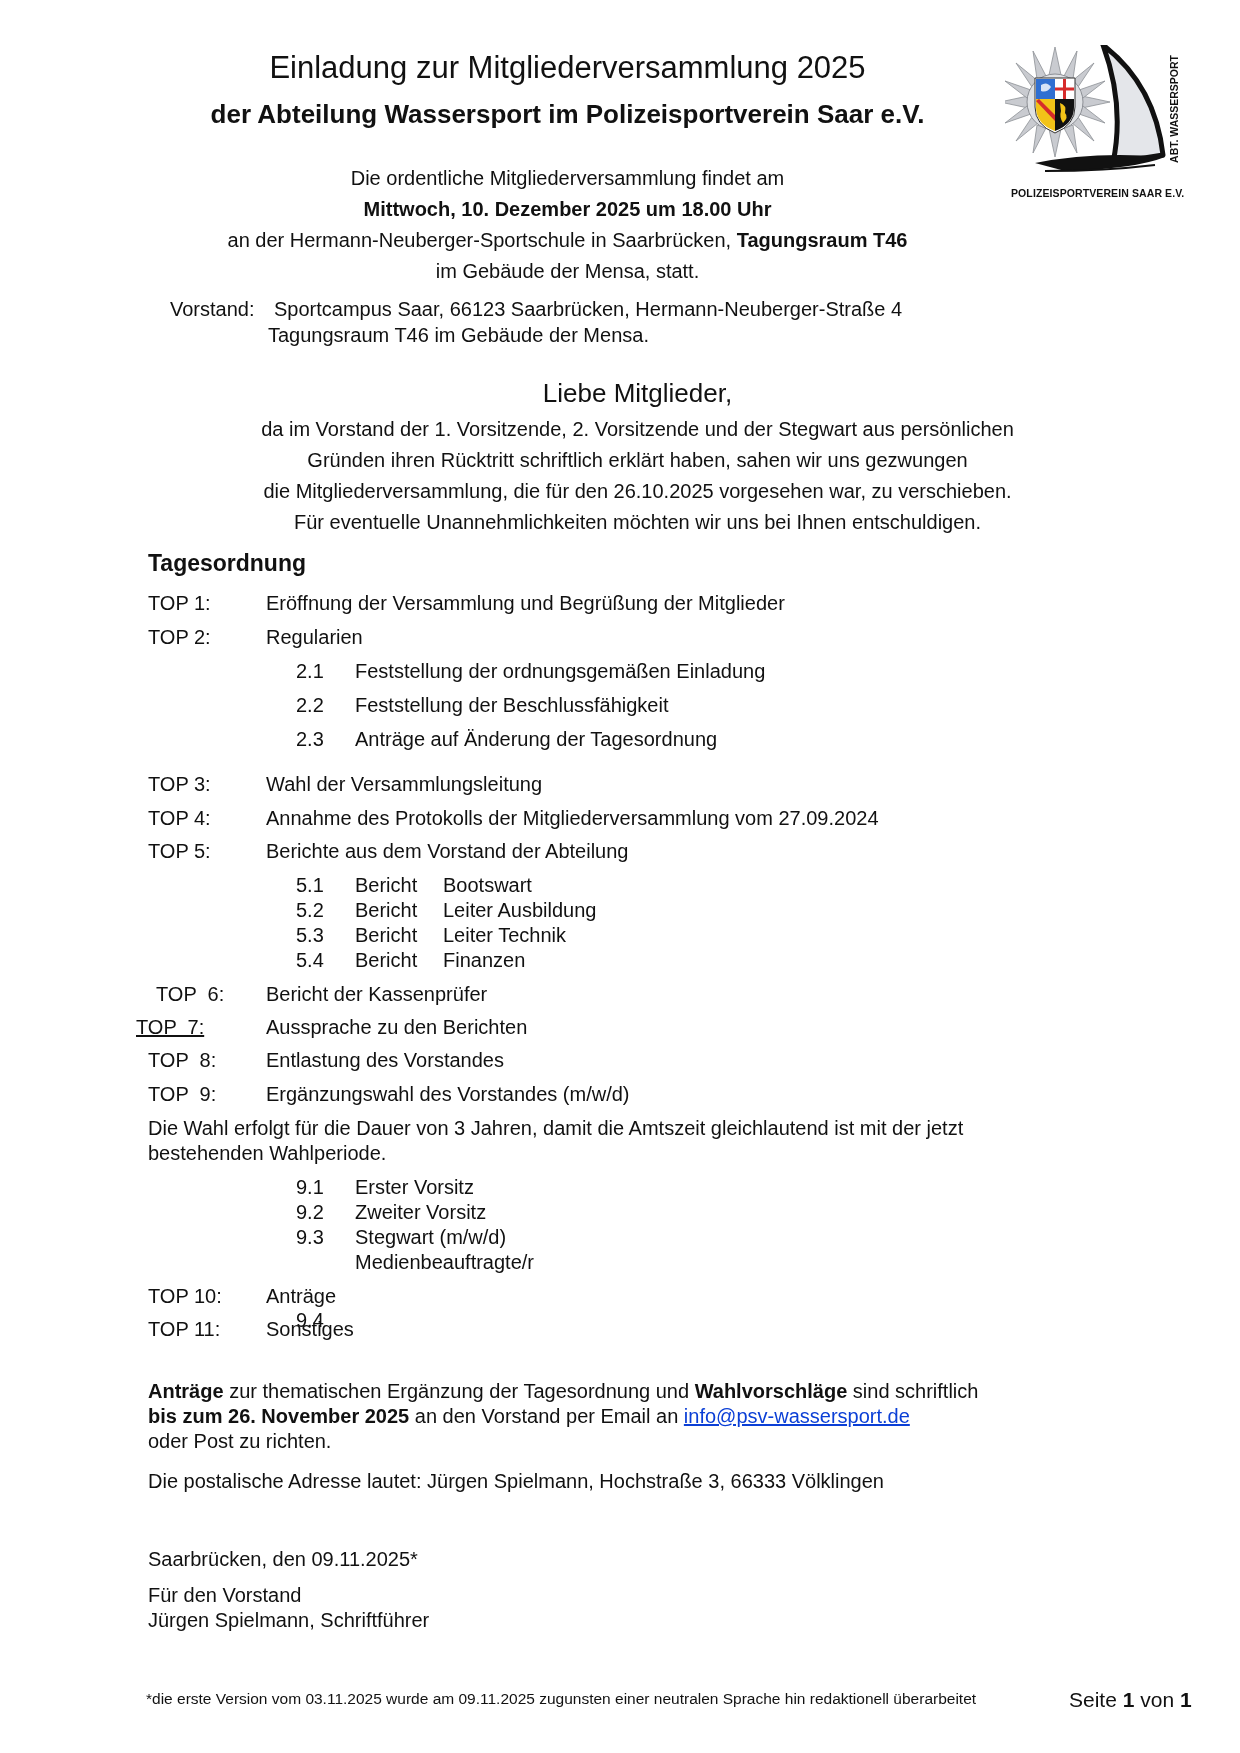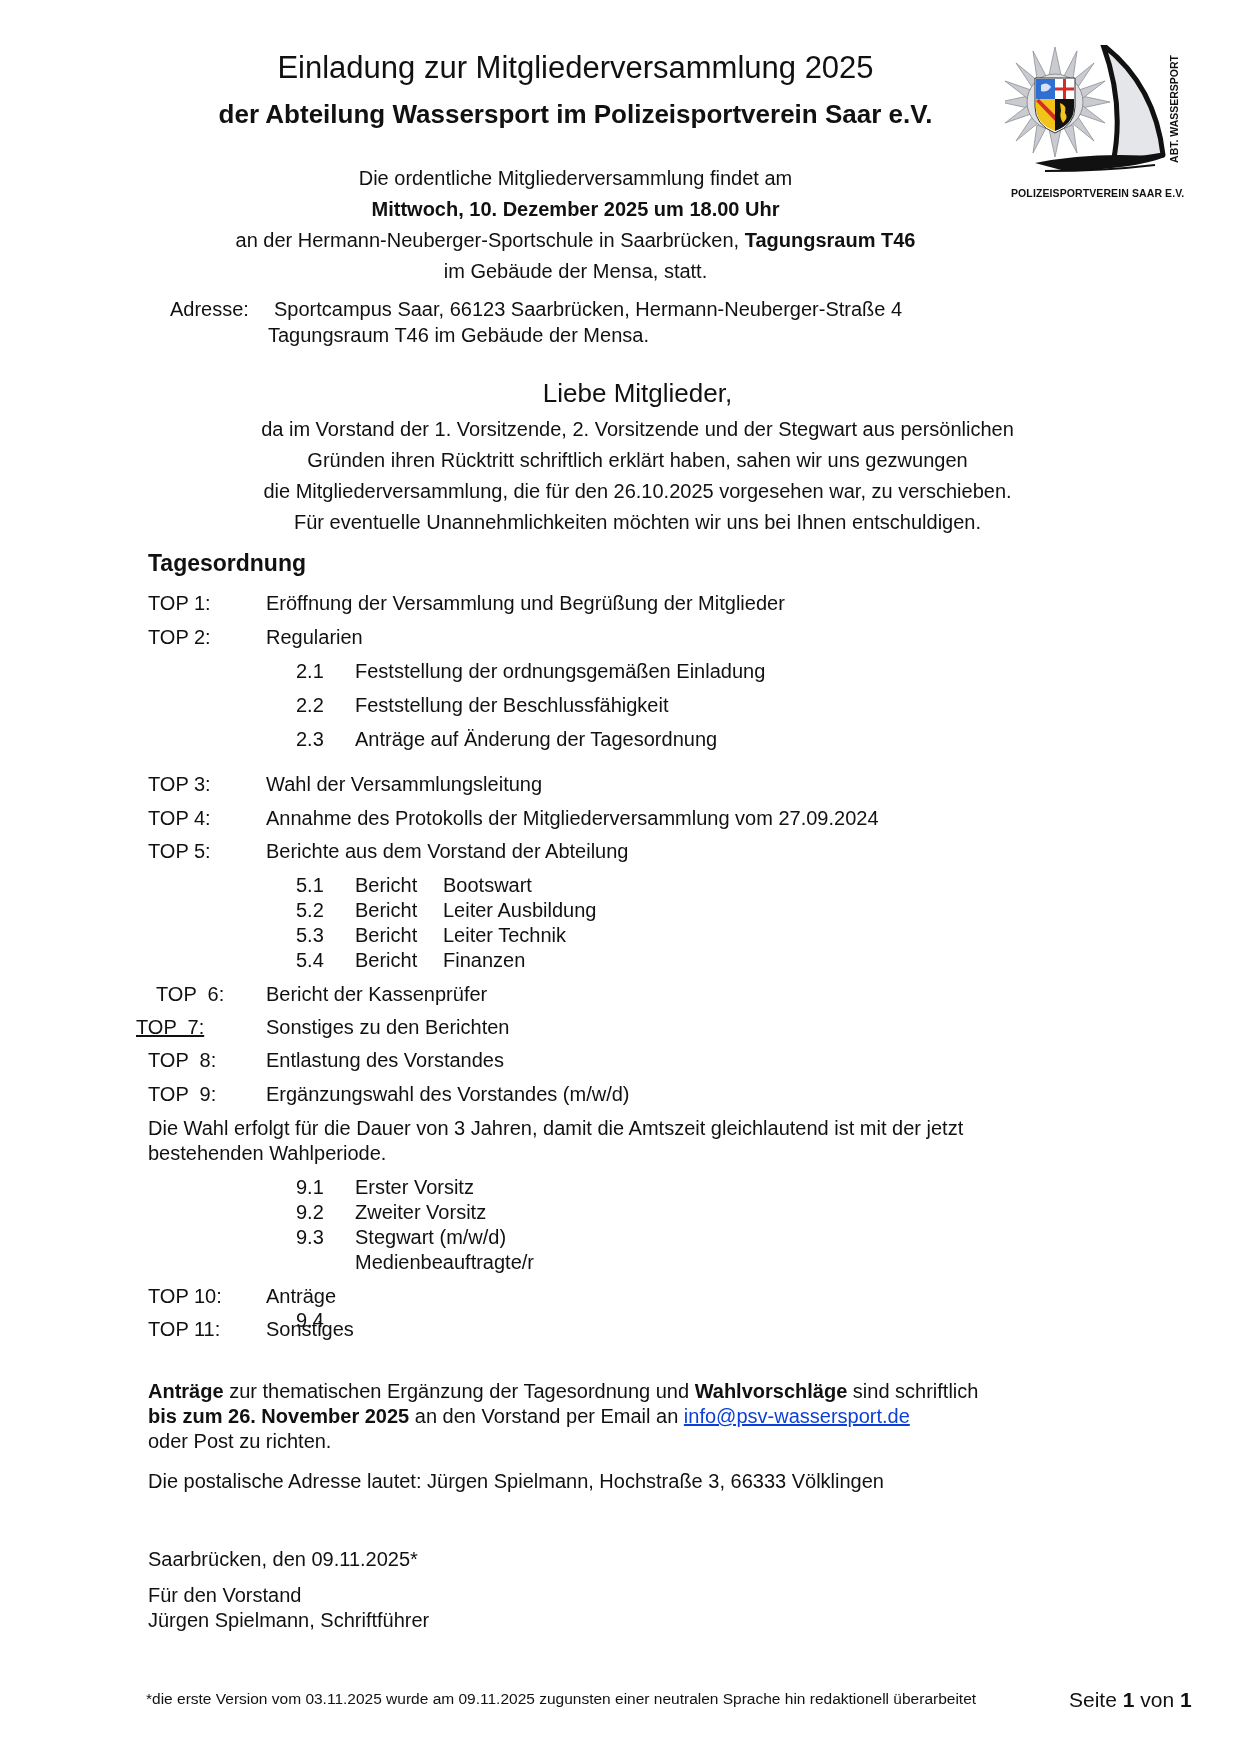--- a/index.html
+++ b/index.html
@@ -1,19 +1,19 @@
 <!DOCTYPE html>
 <html><head>
 <meta charset="utf-8">
 <style>
   html, body { margin: 0; padding: 0; background: #ffffff; }
   body { width: 1240px; height: 1753px; position: relative; overflow: hidden;
          font-family: "Liberation Sans", sans-serif; color: #111111; }
   .abs { position: absolute; white-space: nowrap; }
-  .center { position: absolute; left: 0; width: 1135px; text-align: center; white-space: nowrap; margin-left: 8px; }
+  .center { position: absolute; left: 0; width: 1135px; text-align: center; white-space: nowrap; }
   .title { font-size: 31px; }
   .subtitle { font-size: 26px; }
   .body20 { font-size: 20px; }
   .greet { font-size: 26px; }
   .section { font-size: 23px; font-weight: bold; }
   b { font-weight: bold; }
   .link { color: #1a0dab; text-decoration: underline; color: #0b3fd6; }
   .foot { font-size: 15.5px; }
   .foot-page { font-size: 21px; }
   .logo { position: absolute; left: 1005px; top: 45px; width: 190px; height: 160px; }
@@ -68,21 +68,21 @@
 </div>
 
 <div class="center title" style="top:50px;">Einladung zur Mitgliederversammlung 2025</div>
 <div class="center subtitle" style="top:99px;font-weight:bold;">der Abteilung Wassersport im Polizeisportverein Saar e.V.</div>
 
 <div class="center body20" style="top:167px;">Die ordentliche Mitgliederversammlung findet am</div>
 <div class="center body20" style="top:198px; font-weight:bold;">Mittwoch, 10. Dezember 2025 um 18.00 Uhr</div>
 <div class="center body20" style="top:229px;"><span style="white-space: pre;">an der Hermann-Neuberger-Sportschule in Saarbrücken, </span><b>Tagungsraum T46</b></div>
 <div class="center body20" style="top:260px;">im Gebäude der Mensa, statt.</div>
 
-<div class="abs body20" style="left:170px; top:298px;">Adresse:</div>
+<div class="abs body20" style="left:170px; top:298px;">Vorstand:</div>
 <div class="abs body20" style="left:274px; top:298px;">Sportcampus Saar, 66123 Saarbrücken, Hermann-Neuberger-Straße 4</div>
 <div class="abs body20" style="left:268px; top:324px;">Tagungsraum T46 im Gebäude der Mensa.</div>
 
 <div class="abs greet" style="left:0; width:1275px; text-align:center; top:378px;">Liebe Mitglieder,</div>
 <div class="abs body20" style="left:0; width:1275px; text-align:center; top:418px;">da im Vorstand der 1. Vorsitzende, 2. Vorsitzende und der Stegwart aus persönlichen</div>
 <div class="abs body20" style="left:0; width:1275px; text-align:center; top:449px;">Gründen ihren Rücktritt schriftlich erklärt haben, sahen wir uns gezwungen</div>
 <div class="abs body20" style="left:0; width:1275px; text-align:center; top:480px;">die Mitgliederversammlung, die für den 26.10.2025 vorgesehen war, zu verschieben.</div>
 <div class="abs body20" style="left:0; width:1275px; text-align:center; top:511px;">Für eventuelle Unannehmlichkeiten möchten wir uns bei Ihnen entschuldigen.</div>
 
 <div class="abs section" style="left:148px; top:550px;">Tagesordnung</div>
@@ -128,21 +128,21 @@
   <div class="abs body20" style="left:296px; top:949px;">5.4</div>
   <div class="abs body20" style="left:355px; top:949px;">Bericht</div>
   <div class="abs body20" style="left:443px; top:949px;">Finanzen</div>
 </div>
 <div>
   <div class="abs body20" style="left:156px; top:983px; white-space:pre;">TOP  6:</div>
   <div class="abs body20" style="left:266px; top:983px;">Bericht der Kassenprüfer</div>
 </div>
 <div>
   <div class="abs body20" style="left:136px; top:1016px; white-space:pre;text-decoration:underline;">TOP  7:</div>
-  <div class="abs body20" style="left:266px; top:1016px;">Sonstiges zu den Berichten</div>
+  <div class="abs body20" style="left:266px; top:1016px;">Aussprache zu den Berichten</div>
 </div>
 <div>
   <div class="abs body20" style="left:148px; top:1049px; white-space:pre;">TOP  8:</div>
   <div class="abs body20" style="left:266px; top:1049px;">Entlastung des Vorstandes</div>
 </div>
 <div>
   <div class="abs body20" style="left:148px; top:1083px; white-space:pre;">TOP  9:</div>
   <div class="abs body20" style="left:266px; top:1083px;">Ergänzungswahl des Vorstandes (m/w/d)</div>
   <div class="abs body20" style="left:148px; top:1117px;">Die Wahl erfolgt für die Dauer von 3 Jahren, damit die Amtszeit gleichlautend ist mit der jetzt</div>
   <div class="abs body20" style="left:148px; top:1142px;">bestehenden Wahlperiode.</div>

